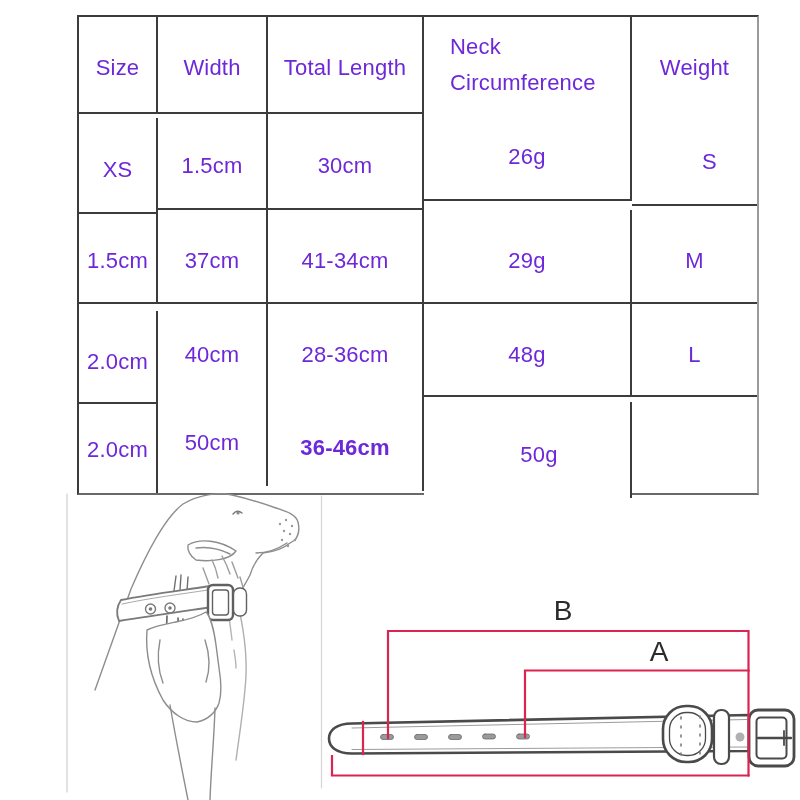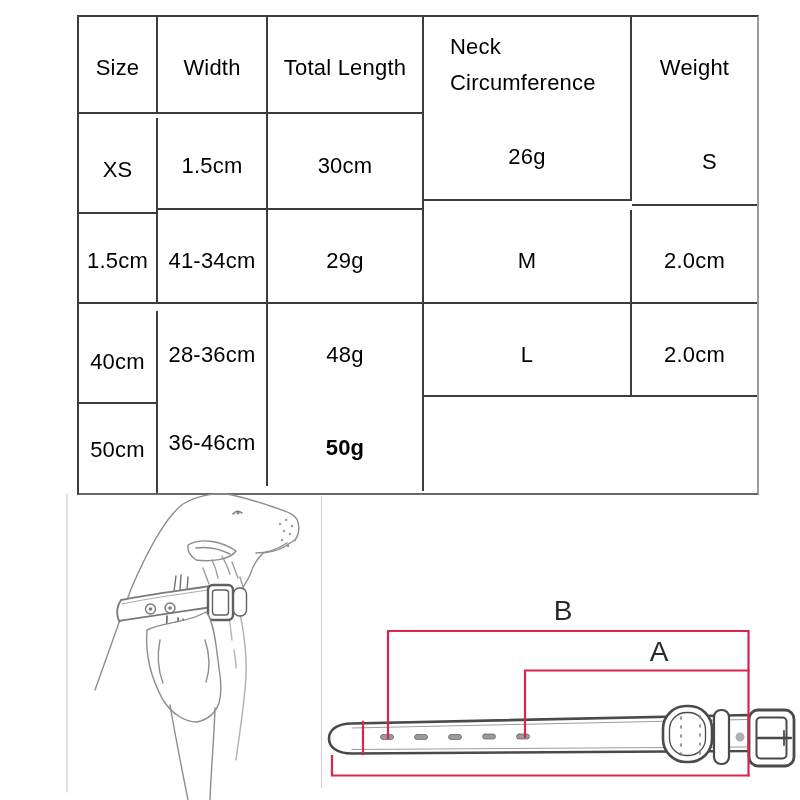--- a/index.html
+++ b/index.html
@@ -1,17 +1,17 @@
 <!DOCTYPE html>
 <html><head>
 <meta charset="utf-8">
 <style>
   html,body{margin:0;padding:0;background:#fff;}
   #stage{position:relative;width:800px;height:800px;background:#ffffff;overflow:hidden;
-         font-family:"Liberation Sans","DejaVu Sans",sans-serif;color:#000000;}
+         font-family:"Liberation Sans","DejaVu Sans",sans-serif;color:#6d28d9;}
 
   
   .sizegrid{position:absolute;left:77px;top:15px;display:grid;
     grid-template-columns:79px 110px 156px 208px 125px;
     grid-template-rows:97px 96px 94px 93px 96px;
     border-top:2px solid #3c3c3c;border-left:2px solid #3c3c3c;
     border-right:2px solid #9b9b9b;border-bottom:2px solid #686868;}
   .cell{display:flex;justify-content:center;align-items:center;
     border-right:2px solid #3c3c3c;border-bottom:2px solid #3c3c3c;
     font-size:22px;letter-spacing:.2px;padding-top:10px;box-sizing:border-box;
@@ -48,20 +48,21 @@
       <div class="cell header">Width</div>
       <div class="cell header">Total Length</div>
       <div class="cell header">Neck Circumference</div>
       <div class="cell header">Weight</div>
       <div class="cell">XS</div>
       <div class="cell">1.5cm</div>
       <div class="cell">30cm</div>
       <div class="cell">26g</div>
       <div class="cell">S</div>
       <div class="cell">1.5cm</div>
+      <div class="cell">37cm</div>
       <div class="cell">41-34cm</div>
       <div class="cell">29g</div>
       <div class="cell">M</div>
       <div class="cell">2.0cm</div>
       <div class="cell">40cm</div>
       <div class="cell">28-36cm</div>
       <div class="cell">48g</div>
       <div class="cell">L</div>
       <div class="cell">2.0cm</div>
       <div class="cell">50cm</div>

